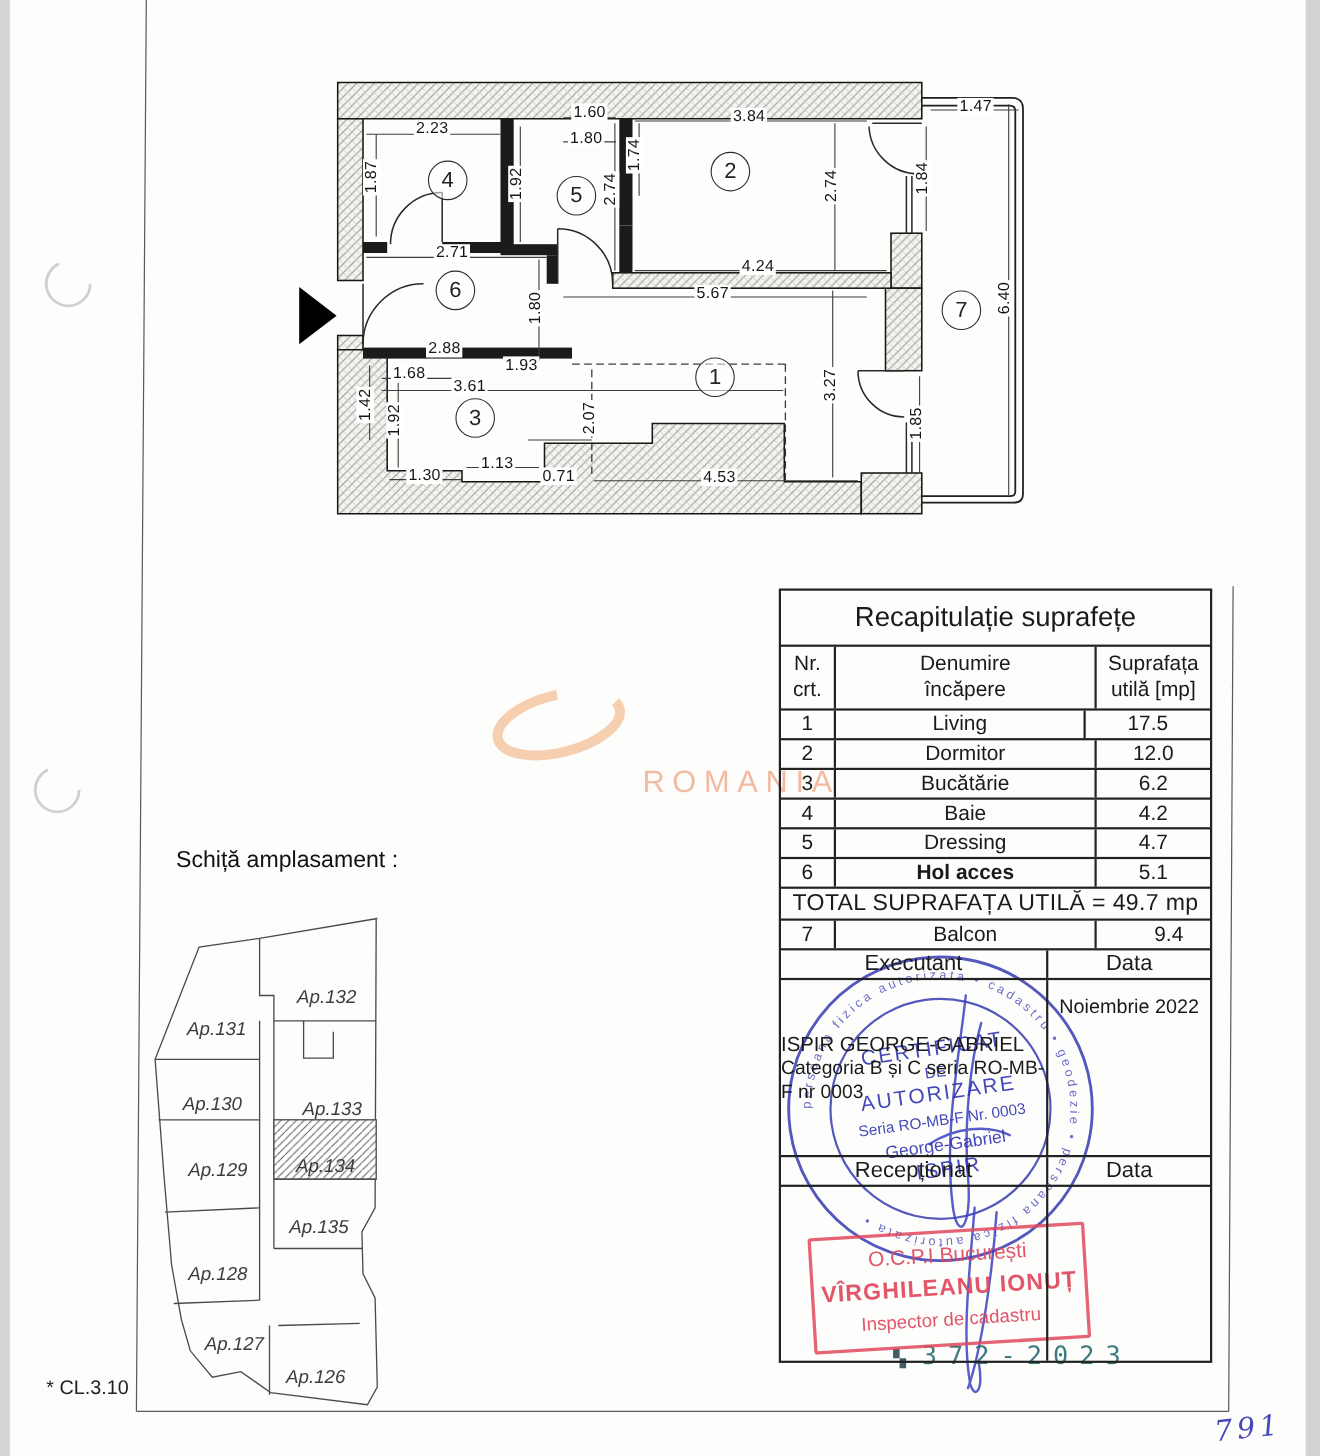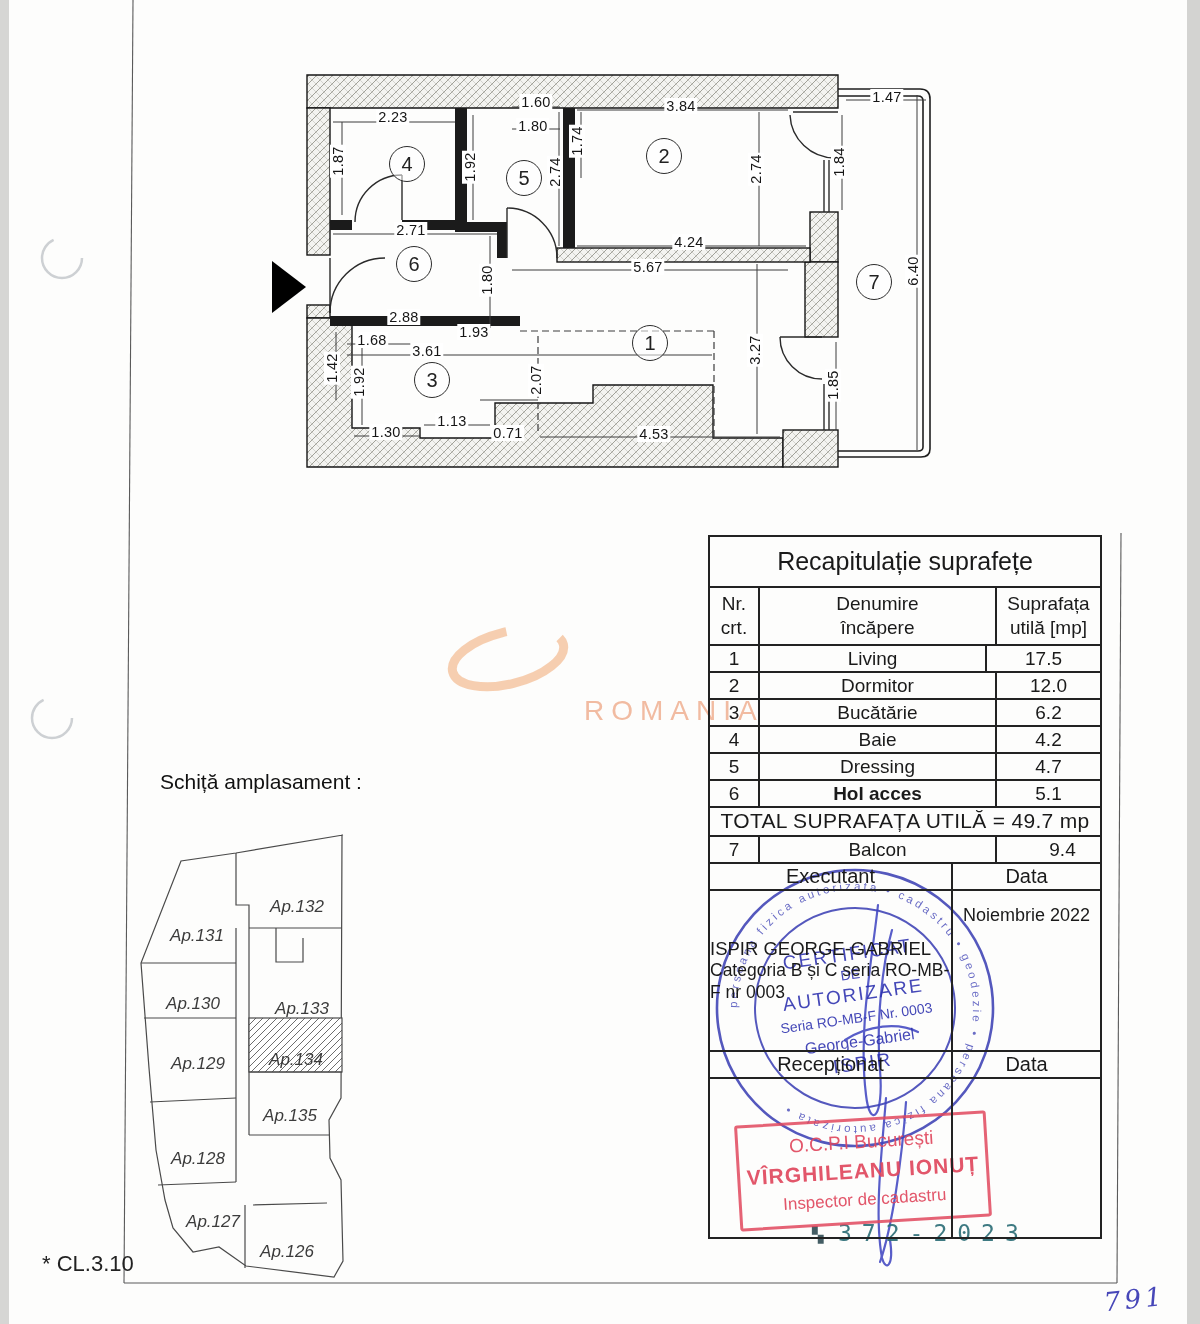--- a/index.html
+++ b/index.html
@@ -11,21 +11,21 @@
   svg{position:absolute;left:0;top:0;}
   .abs{position:absolute;}
   .dim{position:absolute;font-size:14.5px;color:#161616;background:#fff;
        padding:0 2px;transform:translate(-50%,-50%);white-space:nowrap;letter-spacing:.3px;}
   .dim.v{transform:translate(-50%,-50%) rotate(-90deg);}
   .room{position:absolute;width:34px;height:34px;border:1.6px solid #2d2d2d;border-radius:50%;
         transform:translate(-50%,-50%);display:flex;align-items:center;justify-content:center;
         font-size:20px;color:#222;background:rgba(255,255,255,.55);}
   .ap{position:absolute;font-size:17px;font-style:italic;color:#3c3c3c;transform:translate(-50%,-50%);white-space:nowrap;margin-top:14px;}
   #site-title{left:160px;top:770px;font-size:21px;color:#111;}
-  #footnote{left:42px;top:1251px;font-size:22px;color:#222;}
+  #footnote{left:42px;top:1251px;font-size:18px;color:#222;}
   #watermark-text{left:584px;top:695px;font-size:28px;letter-spacing:7px;color:#efab8b;opacity:.8;}
   #page-number{left:1104px;top:1284px;font-size:26px;color:#4747b8;font-family:"DejaVu Serif",serif;
                font-style:italic;transform:rotate(-6deg);letter-spacing:4px;}
   #registry{left:838px;top:1220px;font-size:23px;letter-spacing:10px;color:#2e6f78;
             font-family:"DejaVu Sans Mono",monospace;opacity:.92;}
   #registry-mark{left:812px;top:1226px;font-size:15px;color:#24424a;opacity:.85;}
   
   #table-root{position:absolute;left:708px;top:535px;width:390px;border:2px solid #222;background:transparent;}
   .trow{display:flex;border-bottom:2px solid #222;box-sizing:border-box;}
   .trow:last-child{border-bottom:none;}

